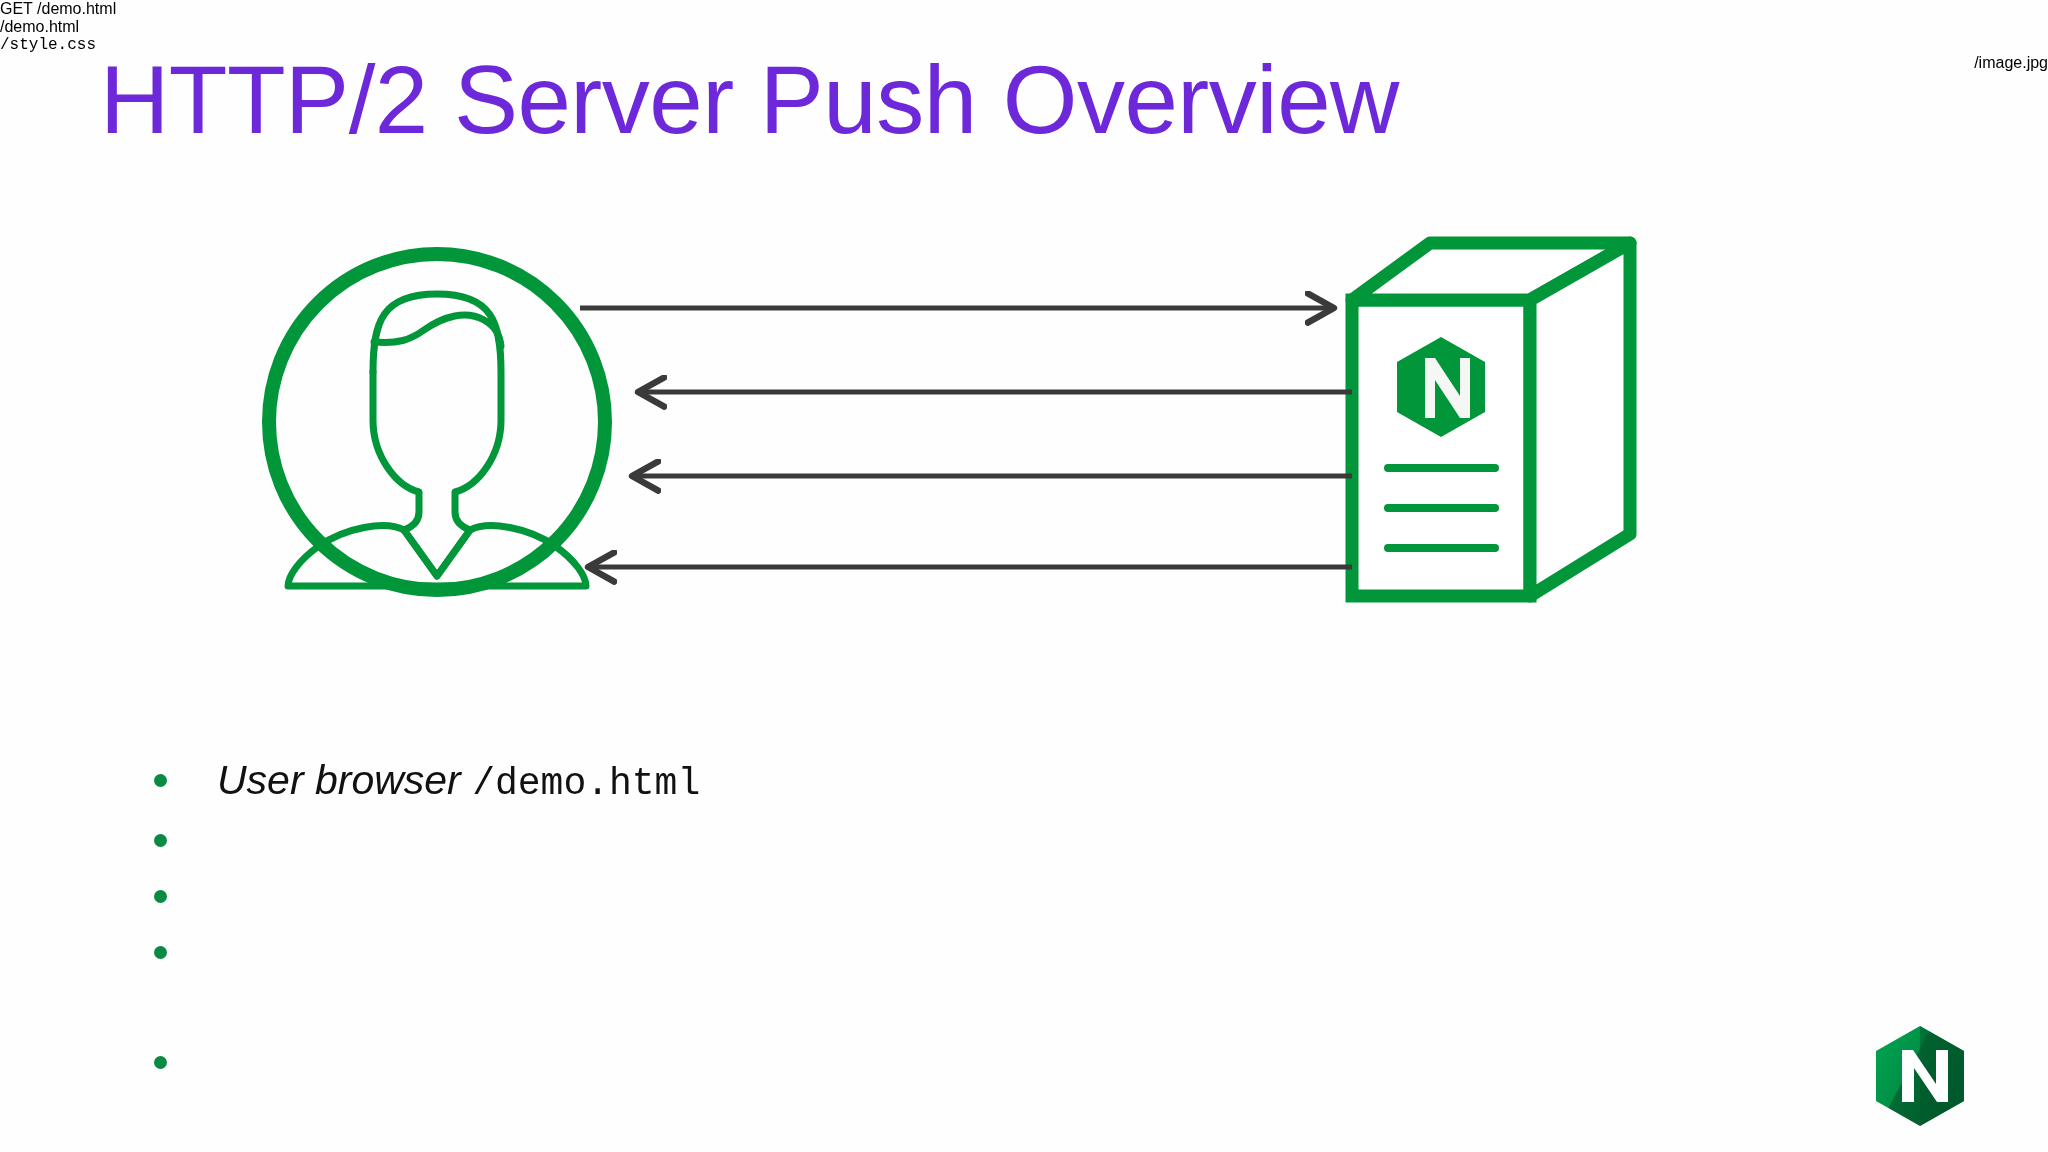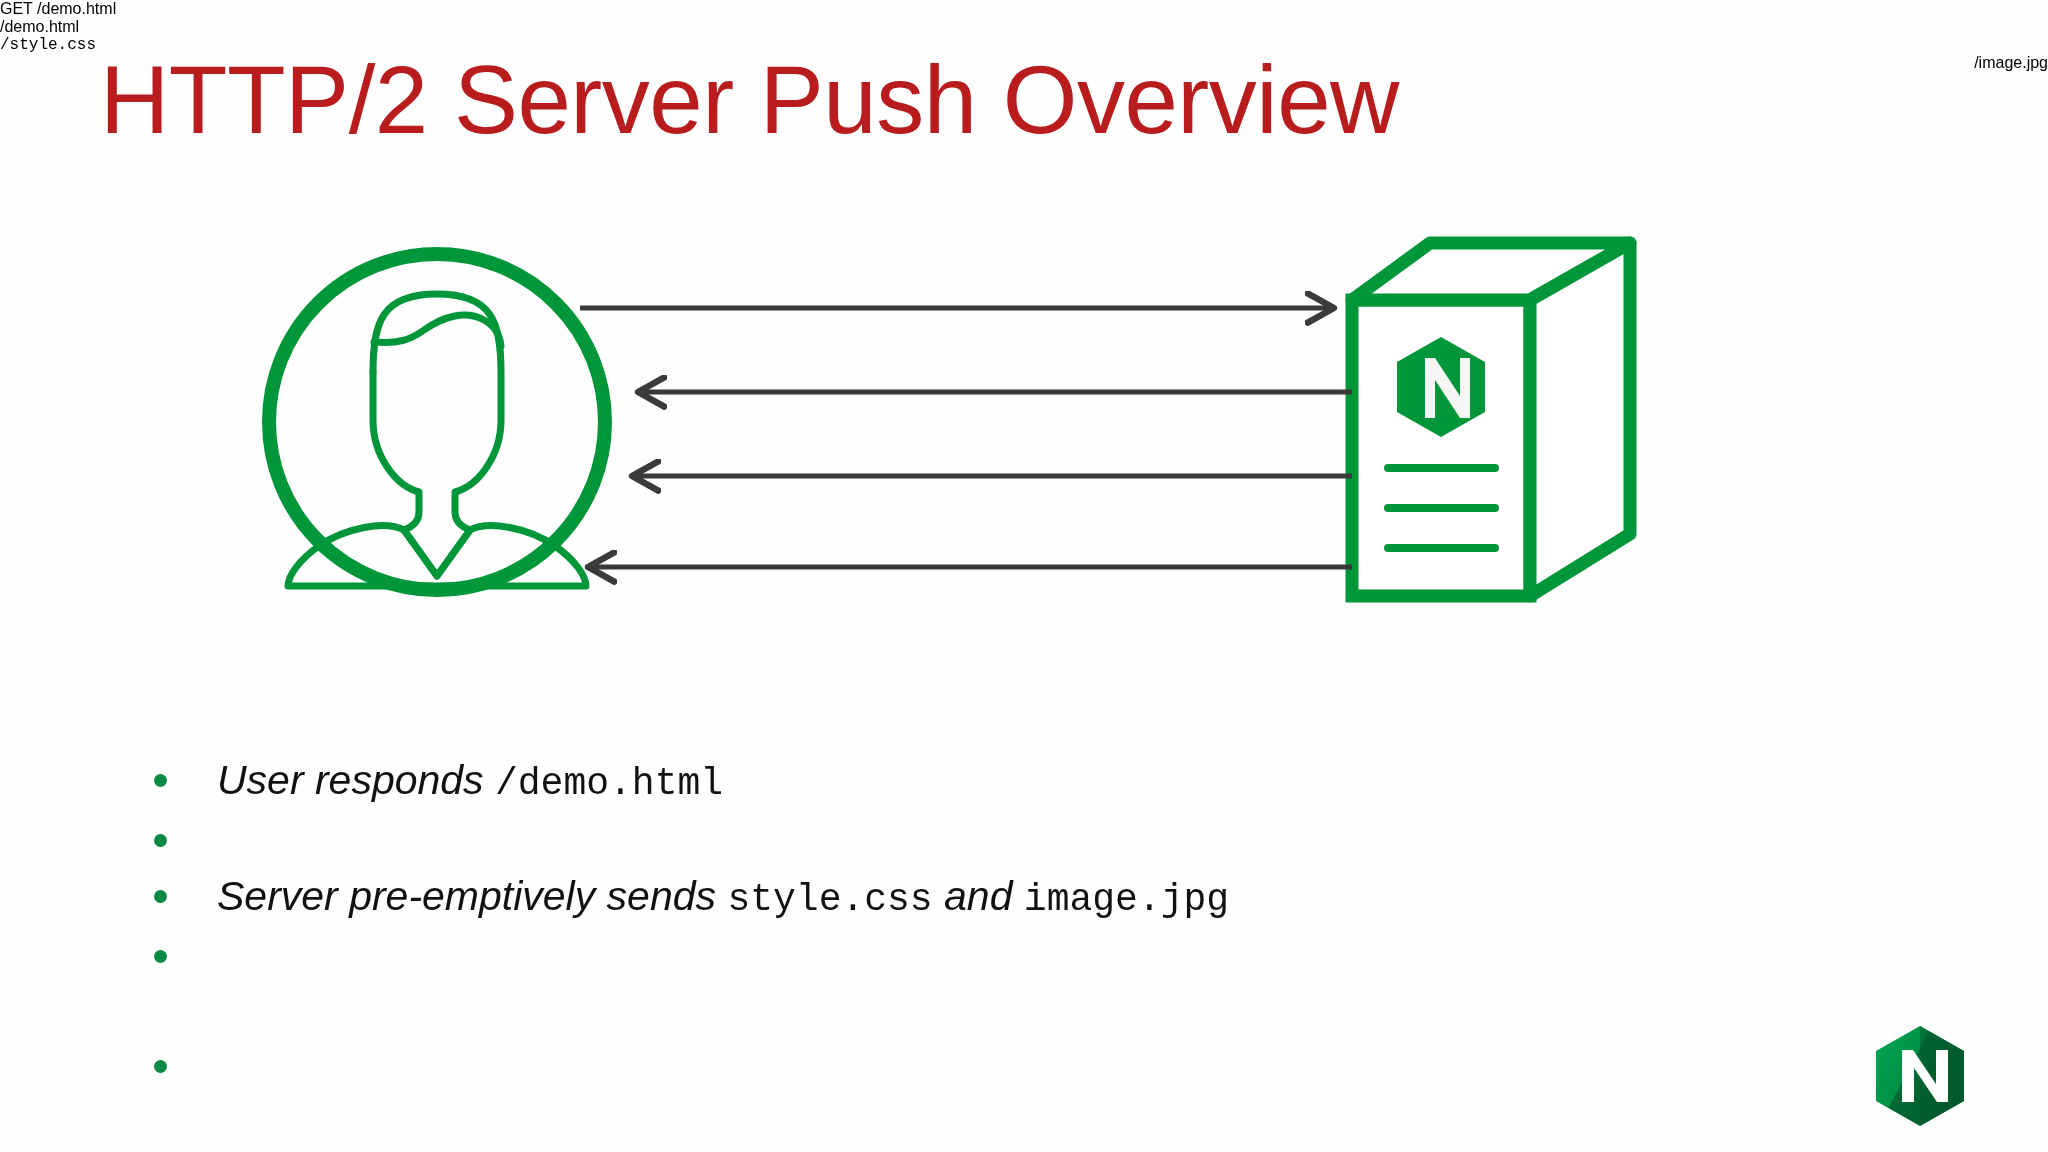--- a/index.html
+++ b/index.html
@@ -18,21 +18,21 @@
 
   
   #slide-title {
     position: absolute;
     left: 100px;
     top: 48px;
     font-size: 96px;
     line-height: 1.08;
     font-weight: 400;
     letter-spacing: -0.5px;
-    color: #b91c1c;
+    color: #6d28d9;
     white-space: nowrap;
     font-family: "Liberation Sans", sans-serif;
   }
 
   
   #diagram {
     position: absolute;
     left: 0;
     top: 0;
     width: 2048px;
@@ -179,33 +179,30 @@
 <div class="arrow-label" style="left:990px; top:261px;">GET /demo.html</div>
 <div class="arrow-label" style="left:990px; top:342px;">/demo.html</div>
 <div class="arrow-label" style="left:990px; top:427px;font-family:Liberation Mono, monospace;">/style.css</div>
 <div class="arrow-label" style="left:990px; top:512px;text-align:right;">/image.jpg</div>
 
 <div id="bullets">
 
   <div class="bullet-row">
     <div class="bullet-dot"></div>
     <div class="bullet-text">
-      <span>User responds </span><span class="mono">/demo.html</span>
+      <span>User browser </span><span class="mono">/demo.html</span>
     </div>
   </div>
 
   <div class="bullet-row">
     <div class="bullet-dot"></div>
   </div>
 
   <div class="bullet-row">
     <div class="bullet-dot"></div>
-    <div class="bullet-text">
-      <span>Server pre-emptively sends </span><span class="mono">style.css</span><span> and </span><span class="mono">image.jpg</span>
-    </div>
   </div>
 
   <div class="bullet-row">
     <div class="bullet-dot"></div>
   </div>
 
   <div class="bullet-row spacer"></div>
 
   <div class="bullet-row">
     <div class="bullet-dot"></div>

